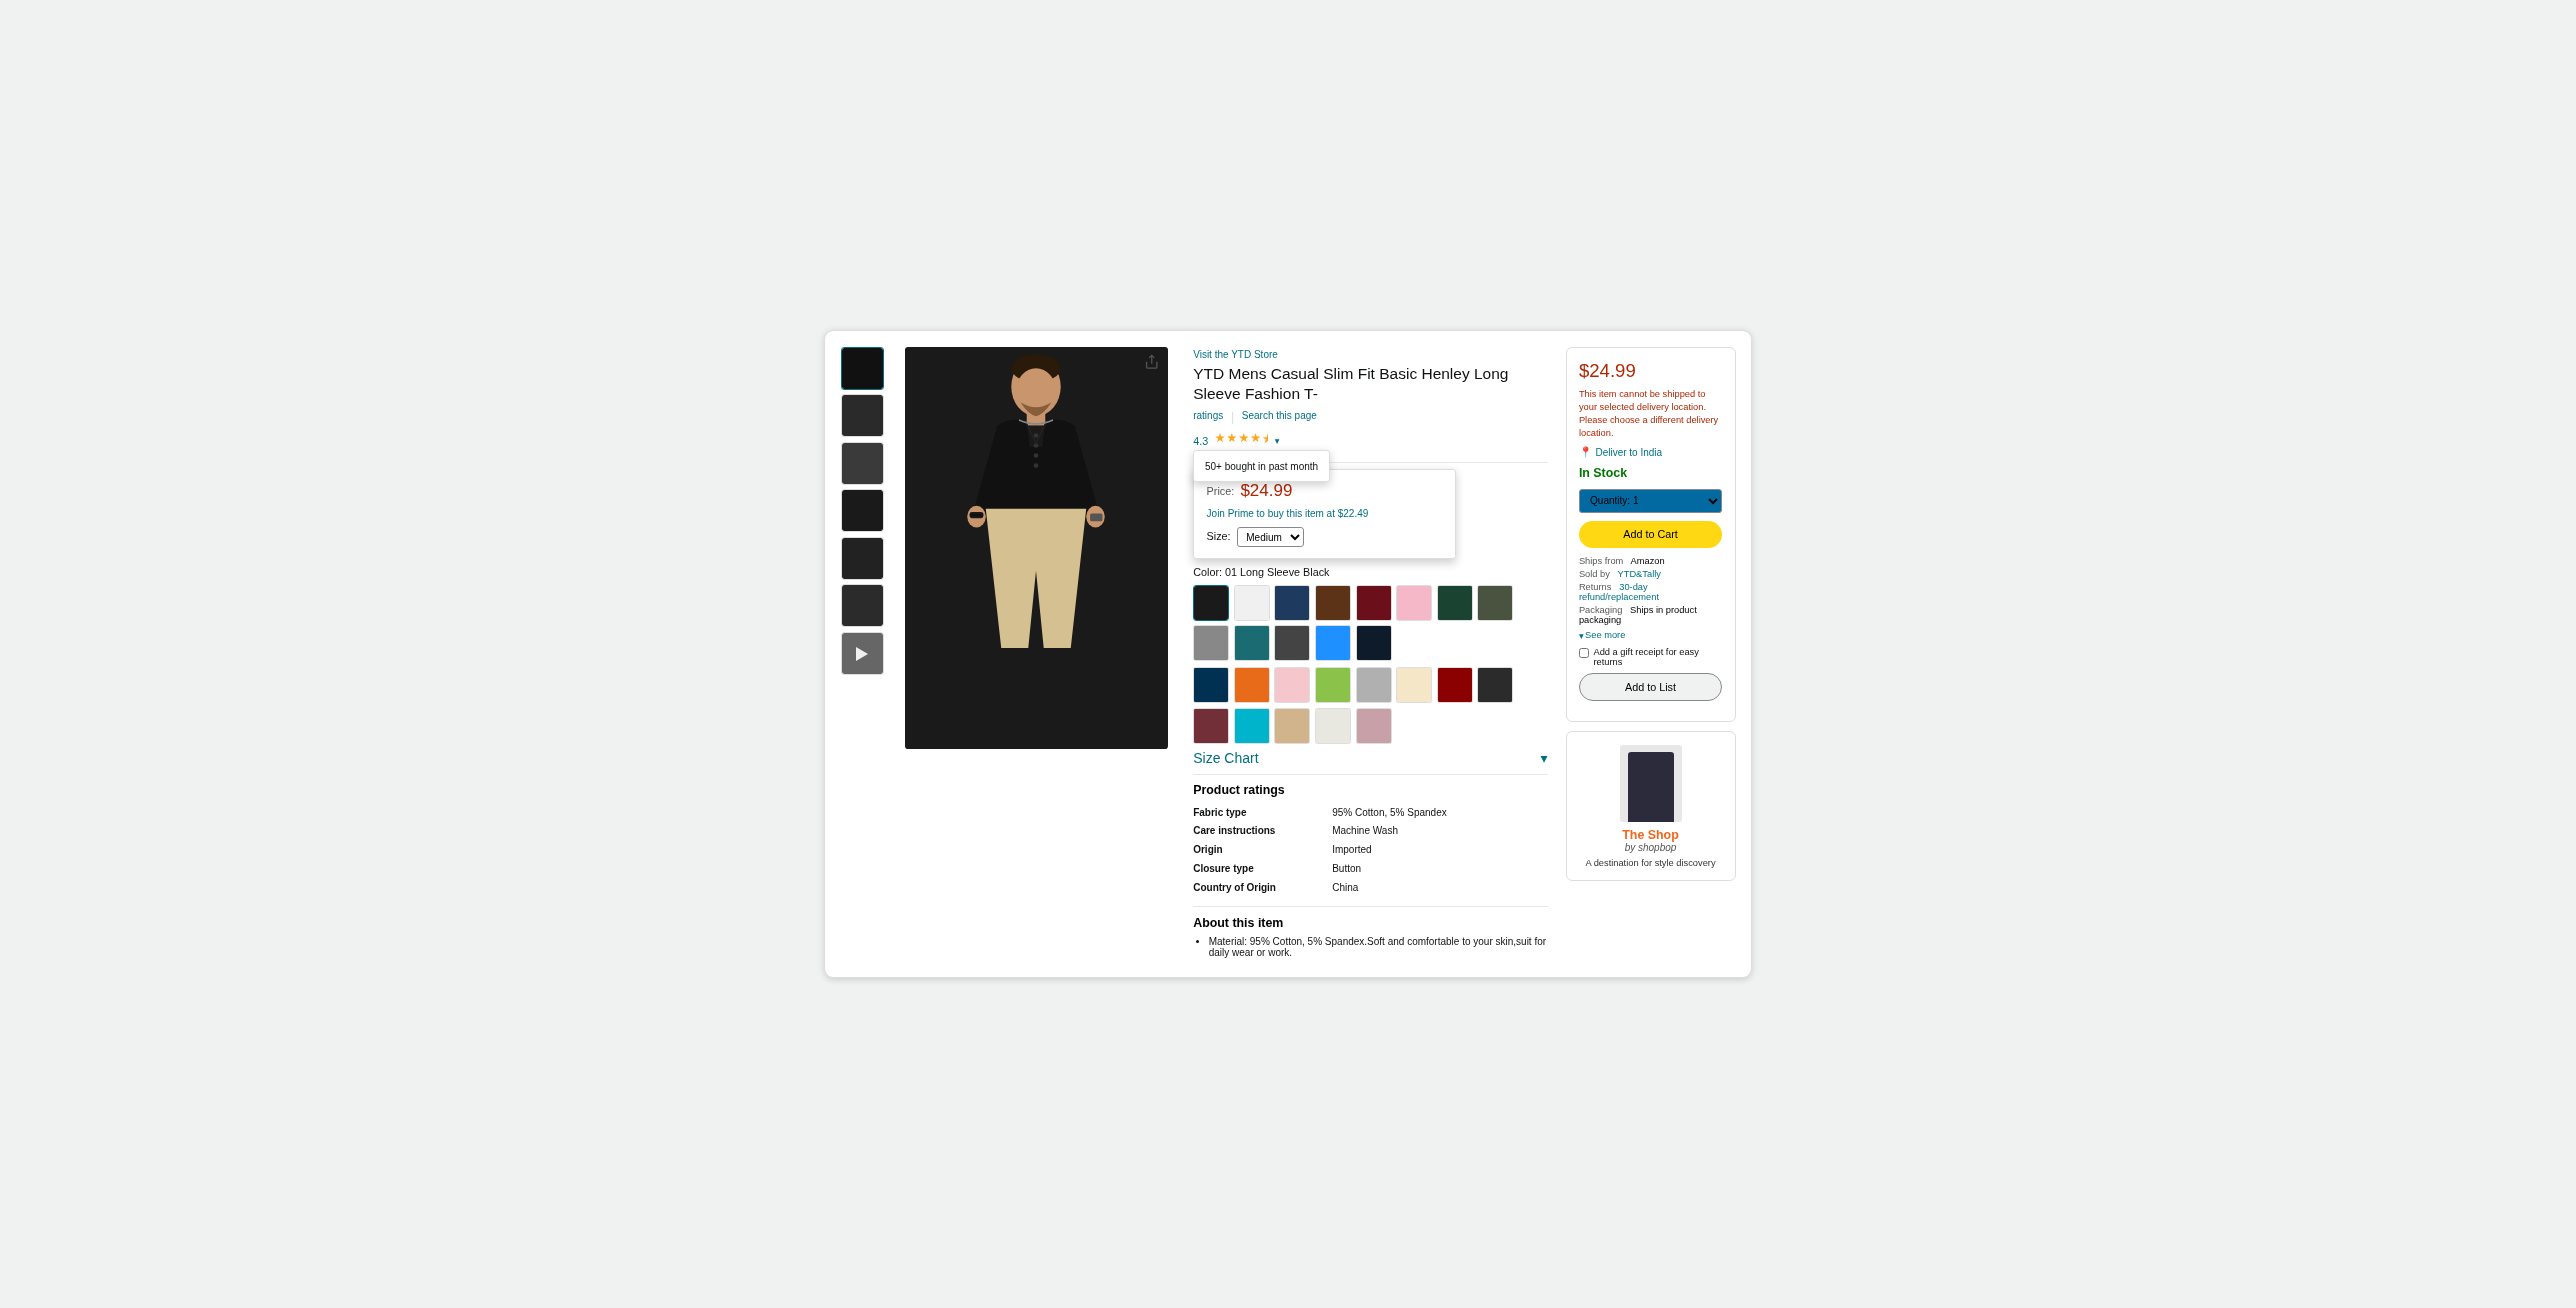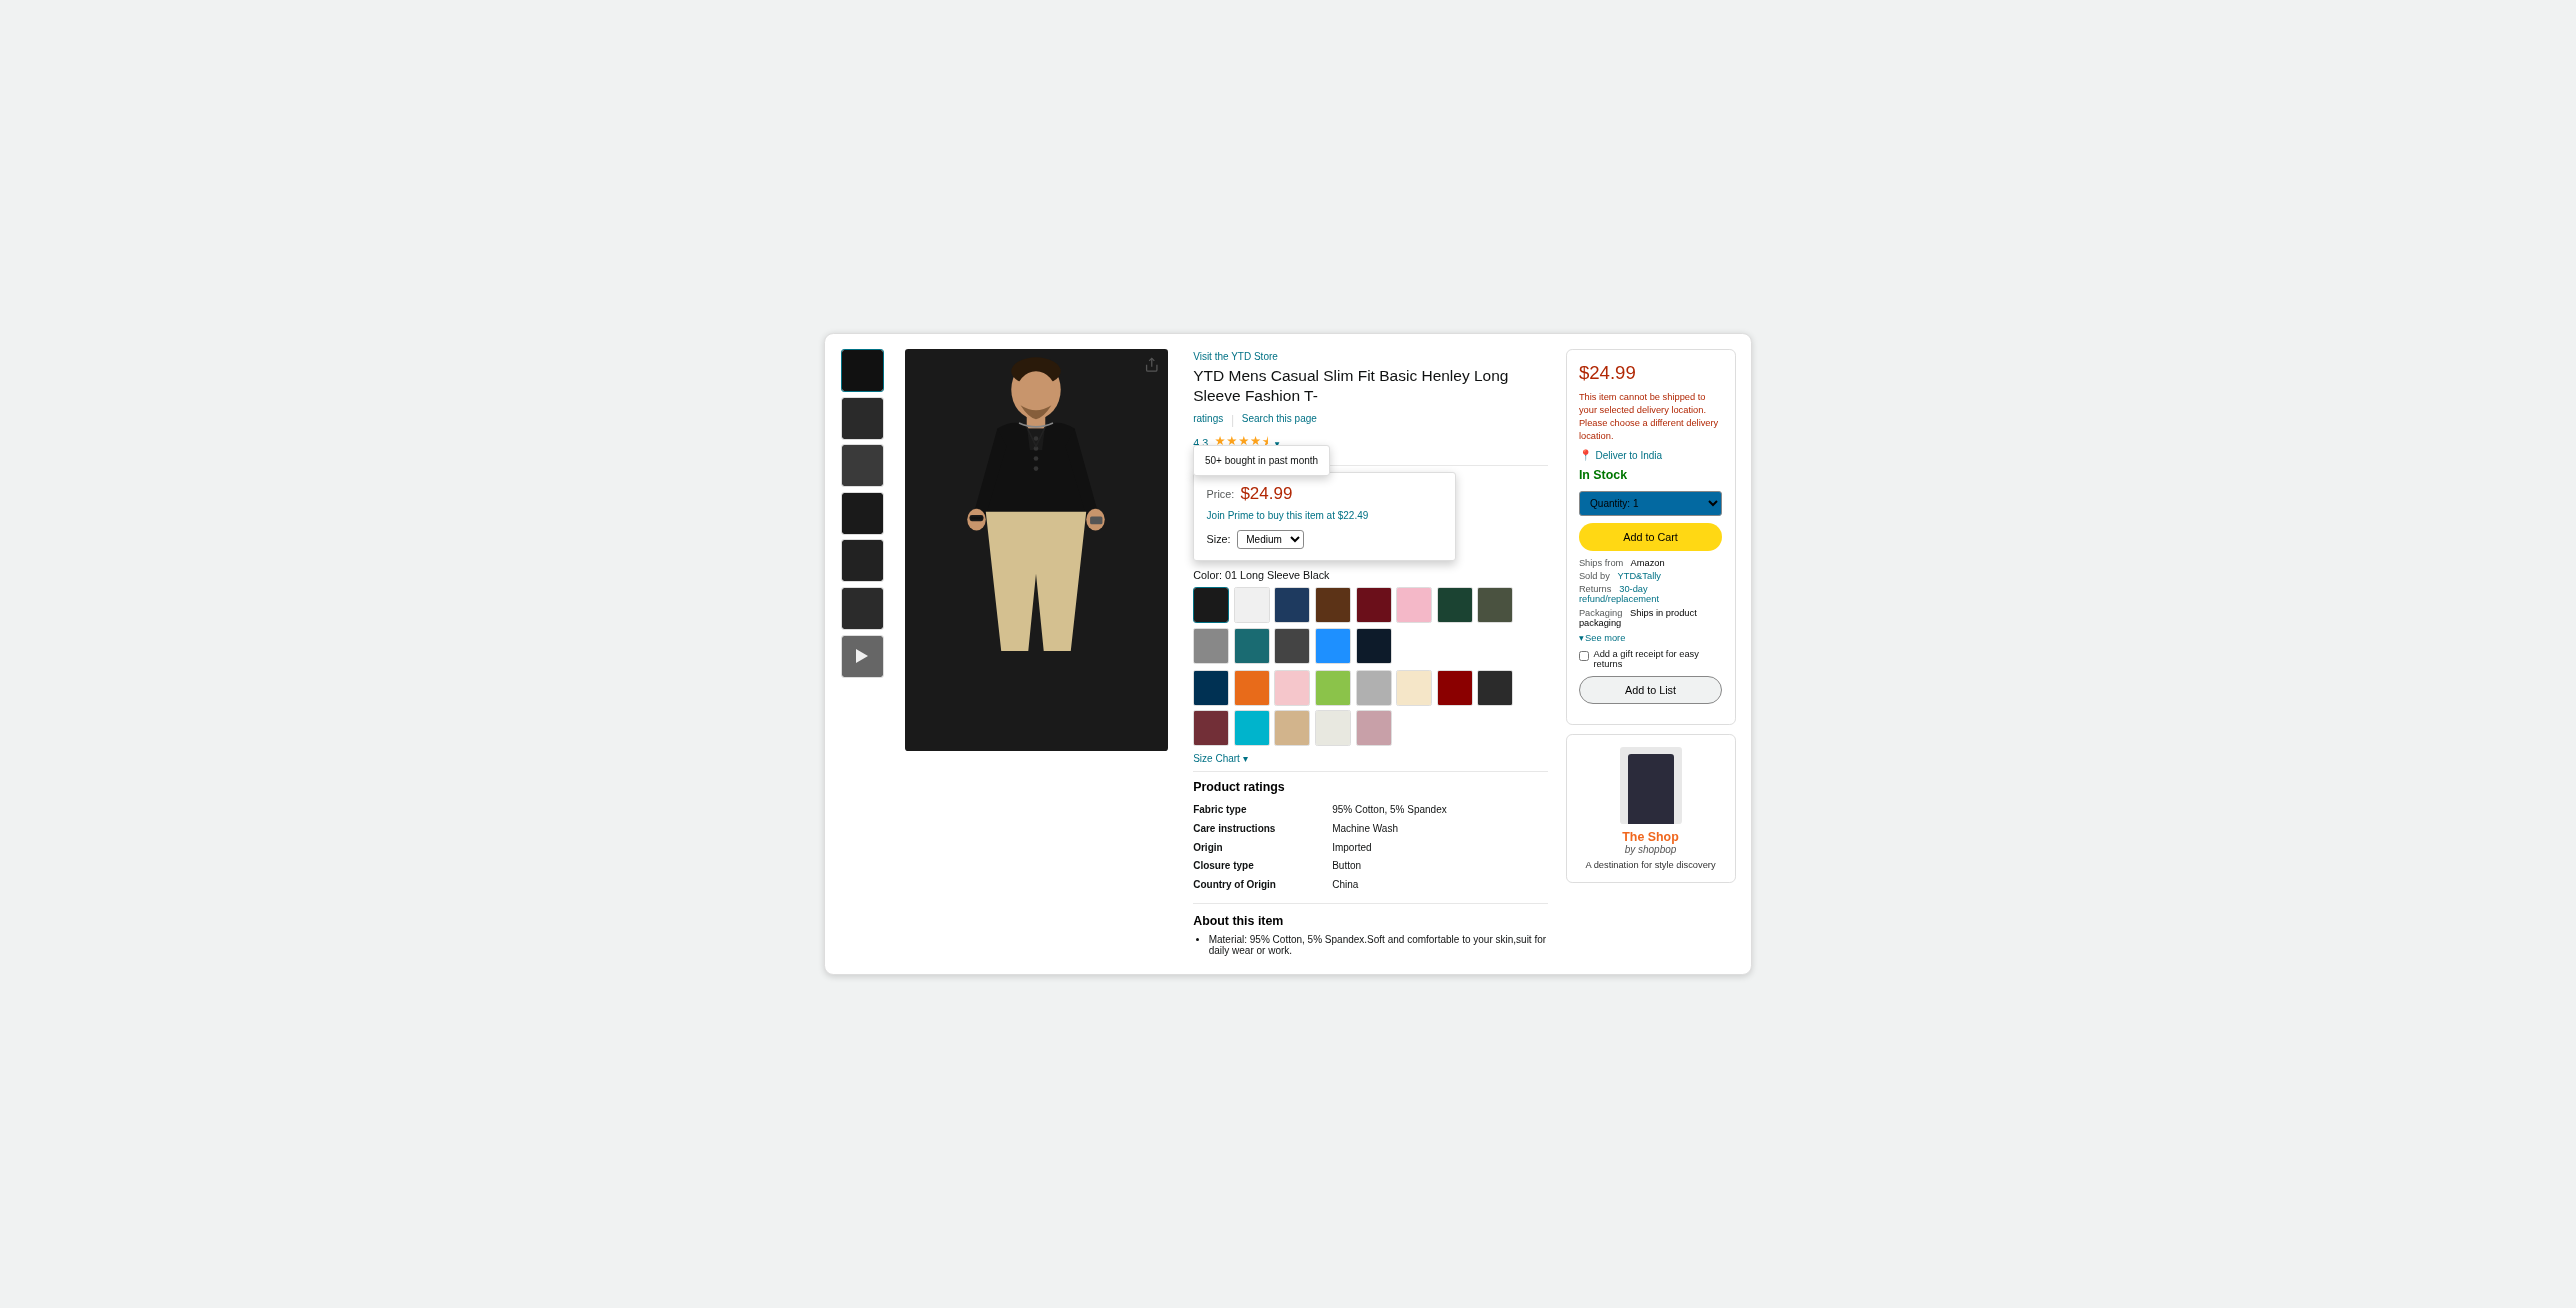--- a/index.html
+++ b/index.html
@@ -248,27 +248,28 @@
     .sw-cream { background: #f5e6c8; }
     .sw-dkred { background: #8b0000; }
     .sw-charcol { background: #2b2b2b; }
     .sw-wine { background: #722f37; }
     .sw-cyan { background: #00b4cc; }
     .sw-tan { background: #d2b48c; }
     .sw-offwhite { background: #e8e8e0; }
     .sw-mauve { background: #c8a0a8; }
     .size-chart-link {
       color: #007185;
-      font-size: 10px;
+      font-size: 14px;
       cursor: pointer;
       text-decoration: none;
       display: flex;
       align-items: center;
       gap: 3.1px;
       margin: 4.6px 0 7.7px;
+      justify-content: space-between;
     }
     .product-details-title {
       font-size: 12.4px;
       font-weight: 700;
       margin: 7.7px 0 6.2px;
     }
     .details-table {
       width: 100%;
       border-collapse: collapse;
       font-size: 10px;
@@ -451,21 +452,21 @@
     }
     
     .ratings-popover {
       position: absolute;
       background: white;
       border: 0.8px solid #ddd;
       border-radius: 3.1px;
       box-shadow: 0 3.1px 9.3px rgba(0,0,0,0.2);
       padding: 7.7px 10.8px;
       left: 0;
-      top: 12px;
+      top: 20px;
       z-index: 10;
       white-space: nowrap;
     }
     .bought-text {
       font-size: 10px;
       color: #0F1111;
     }
     .nav-links {
       display: flex;
       gap: 7.7px;

